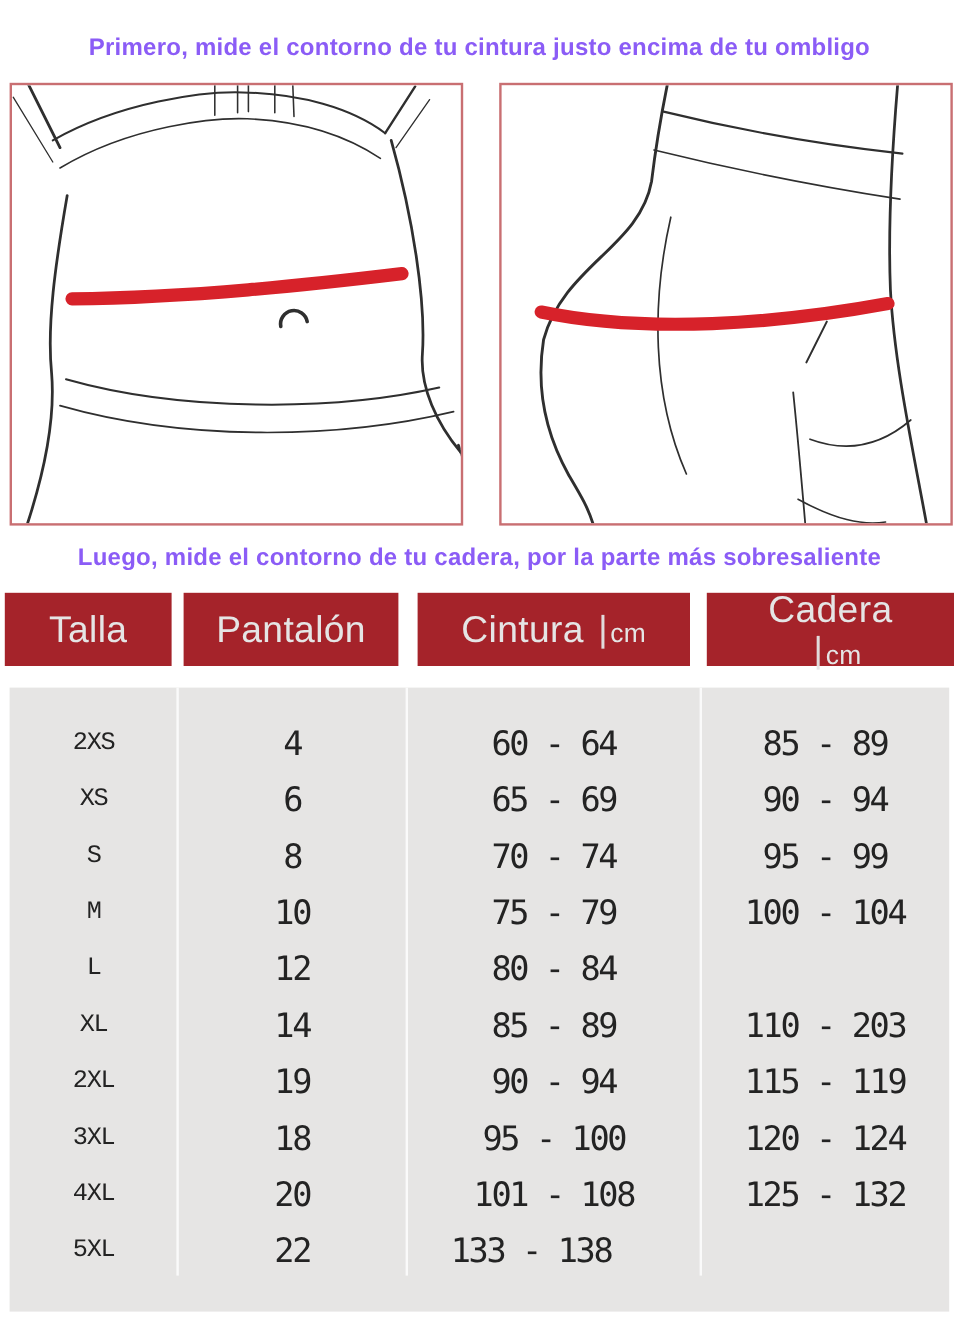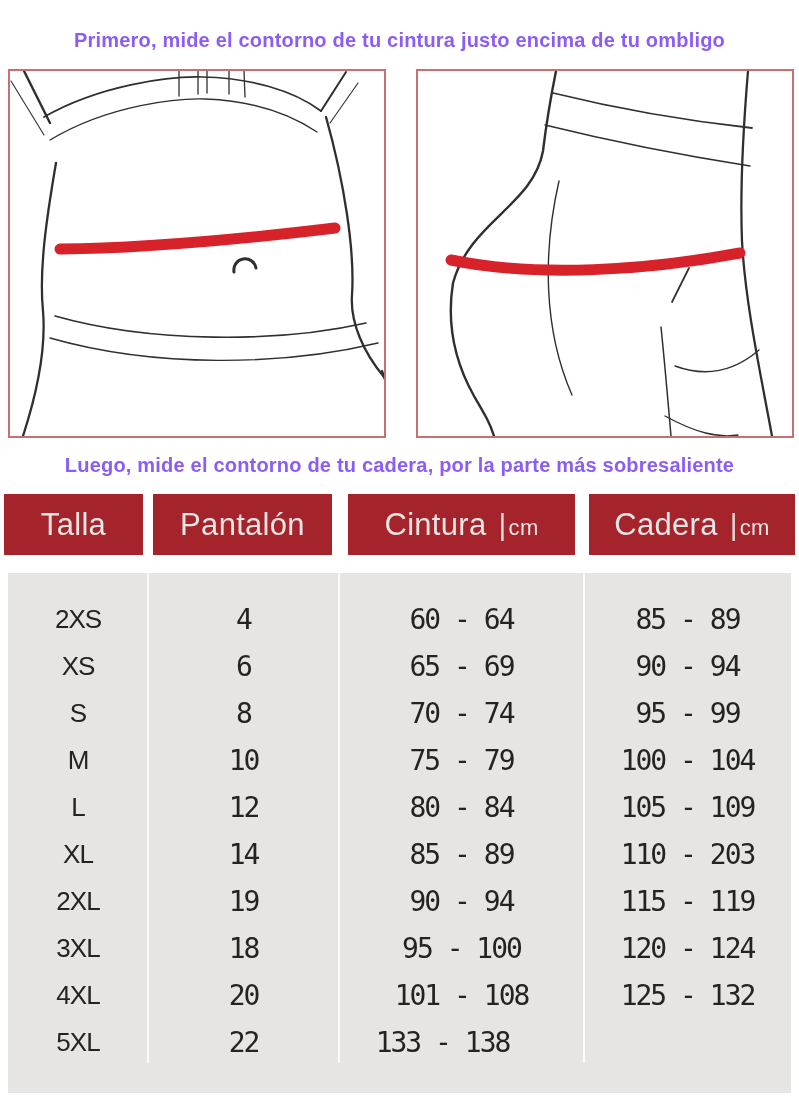--- a/index.html
+++ b/index.html
@@ -39,36 +39,36 @@
     background:var(--header-red);color:#e5e5e5;height:61px;
     display:flex;align-items:center;justify-content:center;
     font-size:31px;font-weight:400;letter-spacing:.3px;
   }
   .th .unit-group{display:flex;align-items:center;margin-left:12px;}
   .th .bar{font-size:30px;font-weight:300;opacity:.95;}
   .th .unit{font-size:22px;margin-left:2px;padding-top:7px;}
   .th1{width:139px;margin-left:4px;}
   .th2{width:179px;margin-left:10px;}
   .th3{width:227px;margin-left:16px;}
-  .th4{width:206px;margin-left:14px;}
+  .th4{width:206px;margin-left:14px;flex-direction:column;}
   .panel{
     position:relative;margin:18px 8px 0 8px;width:783px;height:520px;
     background:var(--panel-gray);padding-top:23px;
   }
   .v-divider{
     position:absolute;top:0;bottom:30px;width:2px;background:var(--divider);
   }
   .vd1{left:139px;}.vd2{left:330px;}.vd3{left:575px;}
   .row{
     display:flex;height:47px;align-items:center;
   }
   .cell{
     text-align:center;color:#232323;
   }
-  .c-size{width:140px;font-size:26px;letter-spacing:-1px;font-family:Liberation Sans, sans-serif;}
+  .c-size{width:140px;font-size:21px;letter-spacing:-1px;font-family:Liberation Mono, monospace;}
   .c-pant{width:191px;font-size:28px;font-family:"DejaVu Sans Mono",monospace;letter-spacing:-2px;}
   .c-waist{width:245px;font-size:28px;font-family:"DejaVu Sans Mono",monospace;letter-spacing:-2px;}
   .c-hip{width:207px;font-size:28px;font-family:"DejaVu Sans Mono",monospace;letter-spacing:-2px;}
 </style>
 </head>
 <body>
 
 <p class="title first">Primero, mide el contorno de tu cintura justo encima de tu ombligo</p>
 
 <div class="figures">
@@ -168,21 +168,20 @@
       <div class="row">
       <div class="cell c-size">M</div>
       <div class="cell c-pant">10</div>
       <div class="cell c-waist">75 - 79</div>
       <div class="cell c-hip">100 - 104</div>
     </div>
       <div class="row">
       <div class="cell c-size">L</div>
       <div class="cell c-pant">12</div>
       <div class="cell c-waist">80 - 84</div>
-      <div class="cell c-hip">105 - 109</div>
     </div>
       <div class="row">
       <div class="cell c-size">XL</div>
       <div class="cell c-pant">14</div>
       <div class="cell c-waist">85 - 89</div>
       <div class="cell c-hip">110 - 203</div>
     </div>
       <div class="row">
       <div class="cell c-size">2XL</div>
       <div class="cell c-pant">19</div>

